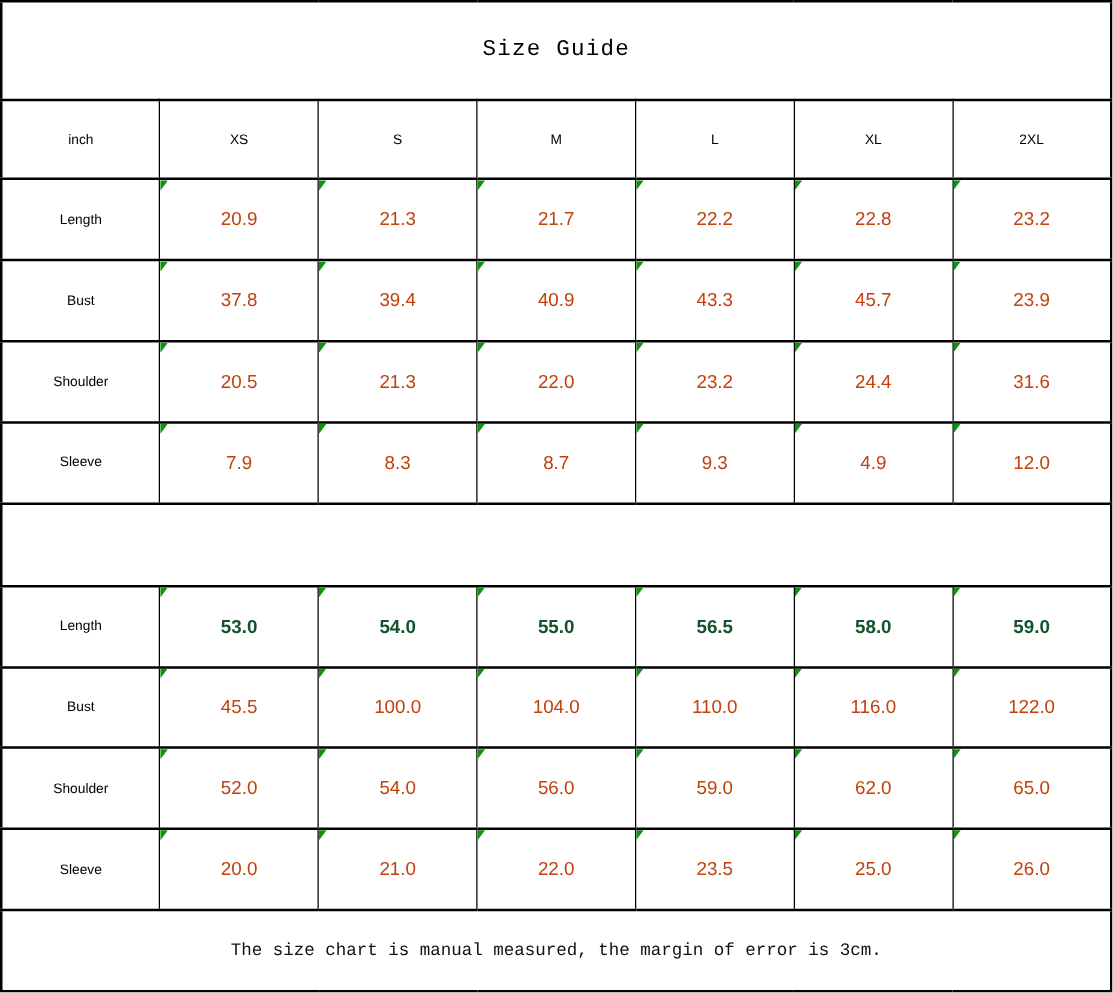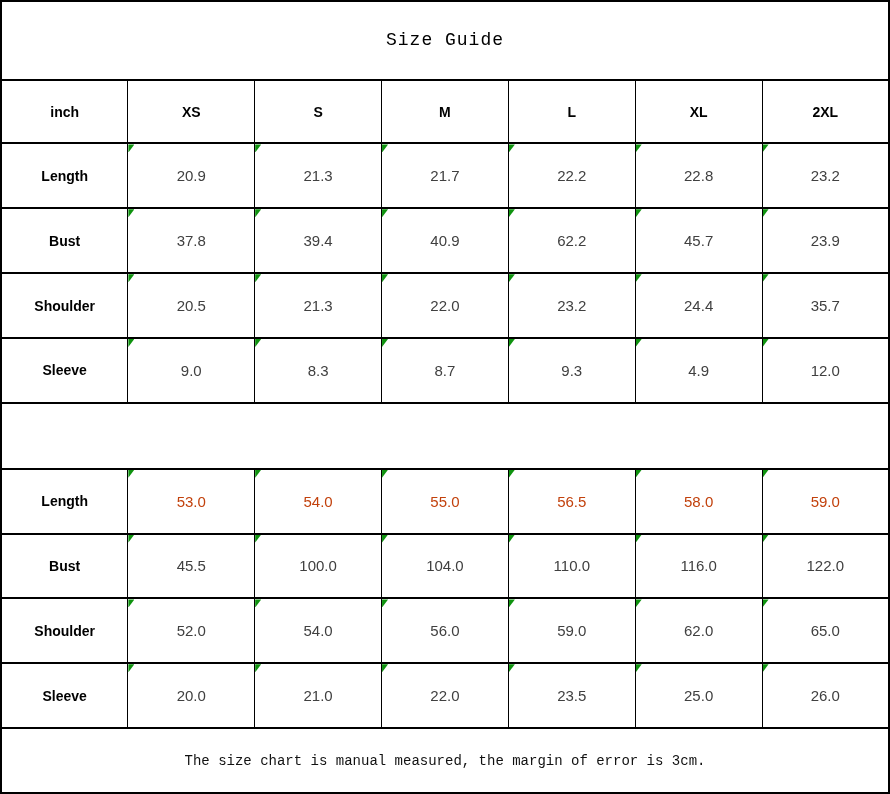--- a/index.html
+++ b/index.html
@@ -19,23 +19,23 @@
   }
   tr.r-title{height:74px;margin-left:20px;}
   tr.r-head{height:60px;}
   tr.r-data{height:61px;margin-top:16px;}
   tr.r-spacer{height:62px;}
   tr.r-foot{height:61px;}
   .title{
     font-family:"Liberation Mono","DejaVu Sans Mono",monospace;
     font-size:18px;font-weight:400;letter-spacing:1px;
   }
-  .hdr,.lab{font-weight:700;font-size:14px;color:#000;}
-  .val{font-size:15px;color:#404040;}
-  .val.bold{font-weight:400;color:#c2410c;}
+  .hdr,.lab{font-weight:400;font-size:11px;color:#000;}
+  .val{font-size:15px;color:#c2410c;}
+  .val.bold{font-weight:700;color:#14532d;}
   .val::before{
     content:"";position:absolute;top:0;left:0;width:6px;height:8px;
     background:var(--marker,#0f930f);
     clip-path:polygon(0 0,100% 0,0 100%);
   }
   .foot{
     font-family:"Liberation Mono","DejaVu Sans Mono",monospace;
     font-size:14px;color:#111;
   }
 </style>
@@ -77,38 +77,38 @@
       <td class="val">22.2</td>
       <td class="val">22.8</td>
       <td class="val">23.2</td>
     </tr>
 
     <tr class="r-data">
       <td class="lab">Bust</td>
       <td class="val">37.8</td>
       <td class="val">39.4</td>
       <td class="val">40.9</td>
-      <td class="val">62.2</td>
+      <td class="val">43.3</td>
       <td class="val">45.7</td>
       <td class="val">23.9</td>
     </tr>
 
     <tr class="r-data">
       <td class="lab">Shoulder</td>
       <td class="val">20.5</td>
       <td class="val">21.3</td>
       <td class="val">22.0</td>
       <td class="val">23.2</td>
       <td class="val">24.4</td>
-      <td class="val">35.7</td>
+      <td class="val">31.6</td>
     </tr>
 
     <tr class="r-data">
       <td class="lab">Sleeve</td>
-      <td class="val">9.0</td>
+      <td class="val">7.9</td>
       <td class="val">8.3</td>
       <td class="val">8.7</td>
       <td class="val">9.3</td>
       <td class="val">4.9</td>
       <td class="val">12.0</td>
     </tr>
 
     <tr class="r-spacer">
       <td colspan="7"></td>
     </tr>

